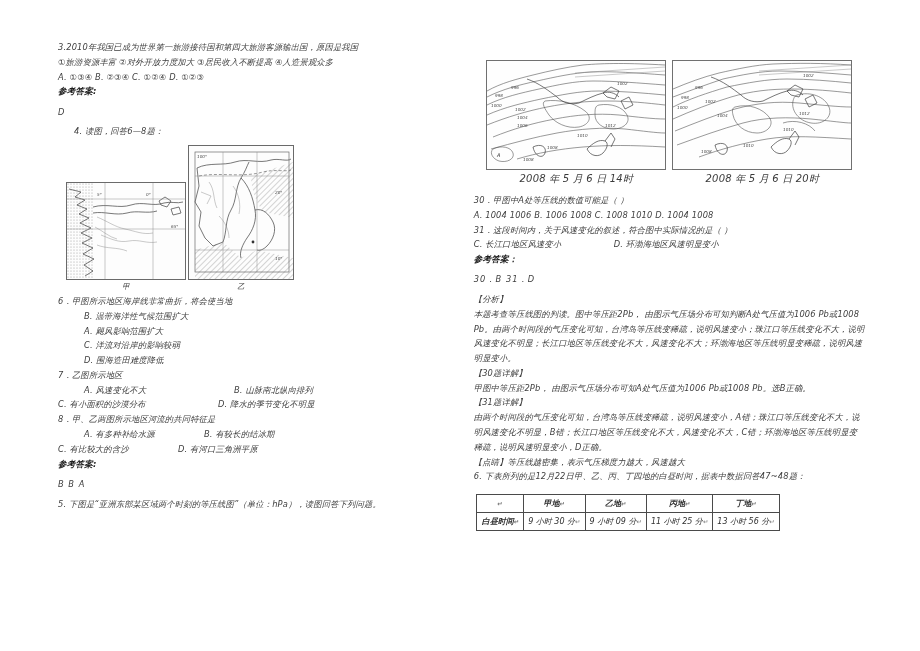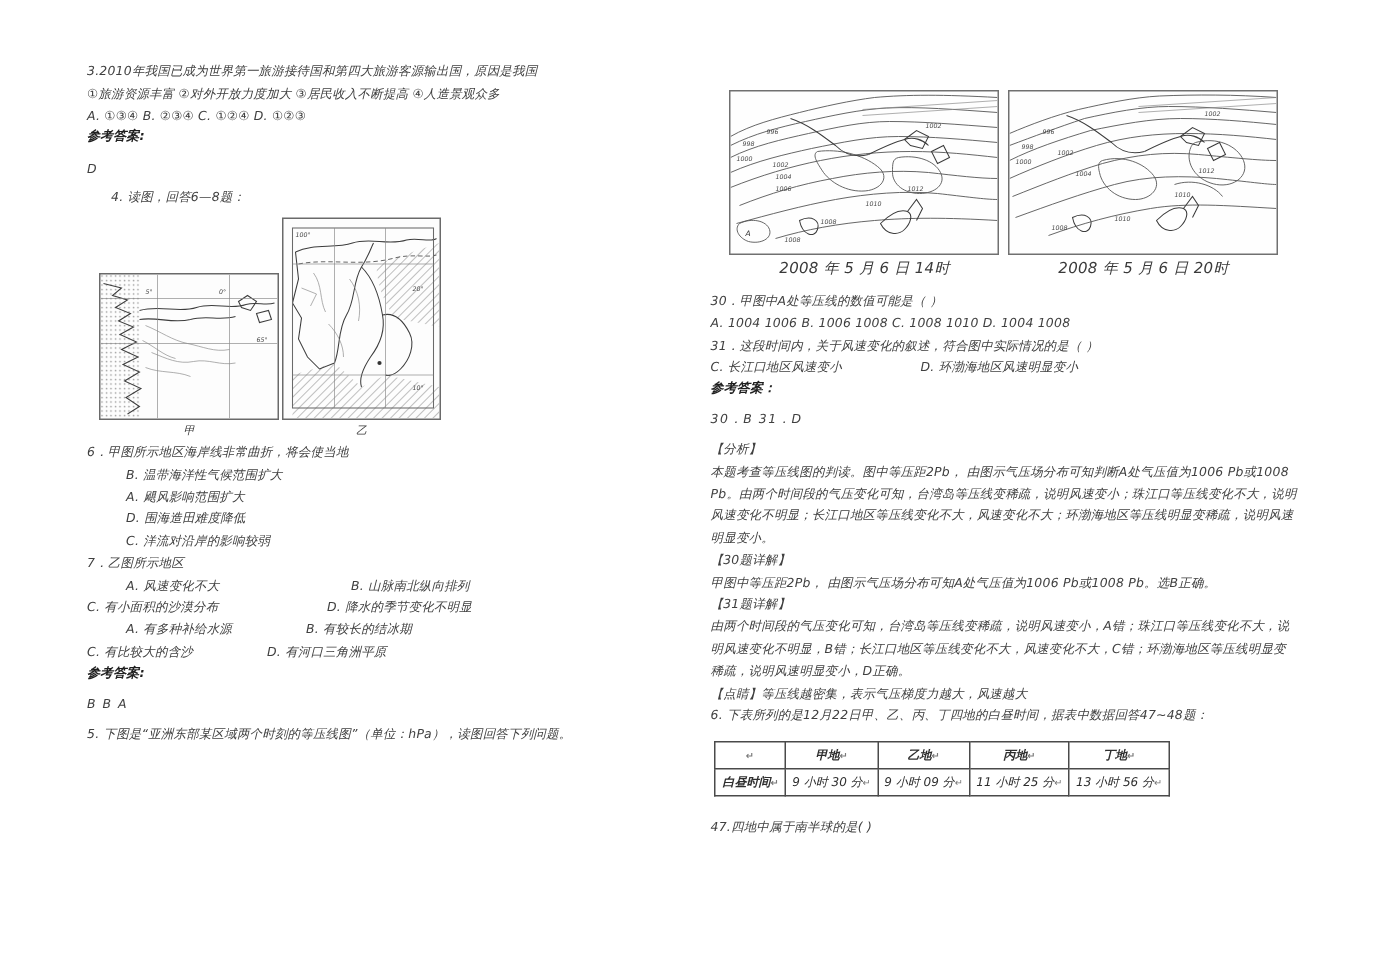--- a/index.html
+++ b/index.html
@@ -205,33 +205,34 @@
               </svg>
             </div>
             <div class="cap-under">乙</div>
           </div>
         </div>
       </div>
 
       <div class="line">6．甲图所示地区海岸线非常曲折，将会使当地</div>
       <div class="line indent2">B. 温带海洋性气候范围扩大</div>
       <div class="line indent2">A. 飓风影响范围扩大</div>
+      <div class="line indent2">C. 洋流对沿岸的影响较弱</div>
       <div class="line indent2">D. 围海造田难度降低</div>
-      <div class="line indent2">C. 洋流对沿岸的影响较弱</div>
 
       <div class="line">7．乙图所示地区</div>
       <div class="line opt-row indent2">
         <span style="width:150px">A. 风速变化不大</span>
         <span>B. 山脉南北纵向排列</span>
       </div>
       <div class="line opt-row">
         <span style="width:160px">C. 有小面积的沙漠分布</span>
         <span>D. 降水的季节变化不明显</span>
       </div>
 
+      <div class="line">8．甲、乙两图所示地区河流的共同特征是</div>
       <div class="line opt-row indent2">
         <span style="width:120px">A. 有多种补给水源</span>
         <span>B. 有较长的结冰期</span>
       </div>
       <div class="line opt-row">
         <span style="width:120px">C. 有比较大的含沙</span>
         <span>D. 有河口三角洲平原</span>
       </div>
 
       <div class="line bold">参考答案:</div>
@@ -359,17 +360,16 @@
           <td class="rowhdr"><span>白昼时间</span><span class="pilcrow">↵</span></td>
           <td><span>9 小时 30 分</span><span class="pilcrow">↵</span></td>
           <td><span>9 小时 09 分</span><span class="pilcrow">↵</span></td>
           <td><span>11 小时 25 分</span><span class="pilcrow">↵</span></td>
           <td><span>13 小时 56 分</span><span class="pilcrow">↵</span></td>
         </tr>
       </tbody>
         </table>
 
       <div class="gap-s"></div>
-      <div class="line">47.四地中属于南半球的是(  )</div>
     </div>
 
   </div>
 </div>
 
 </body></html>

